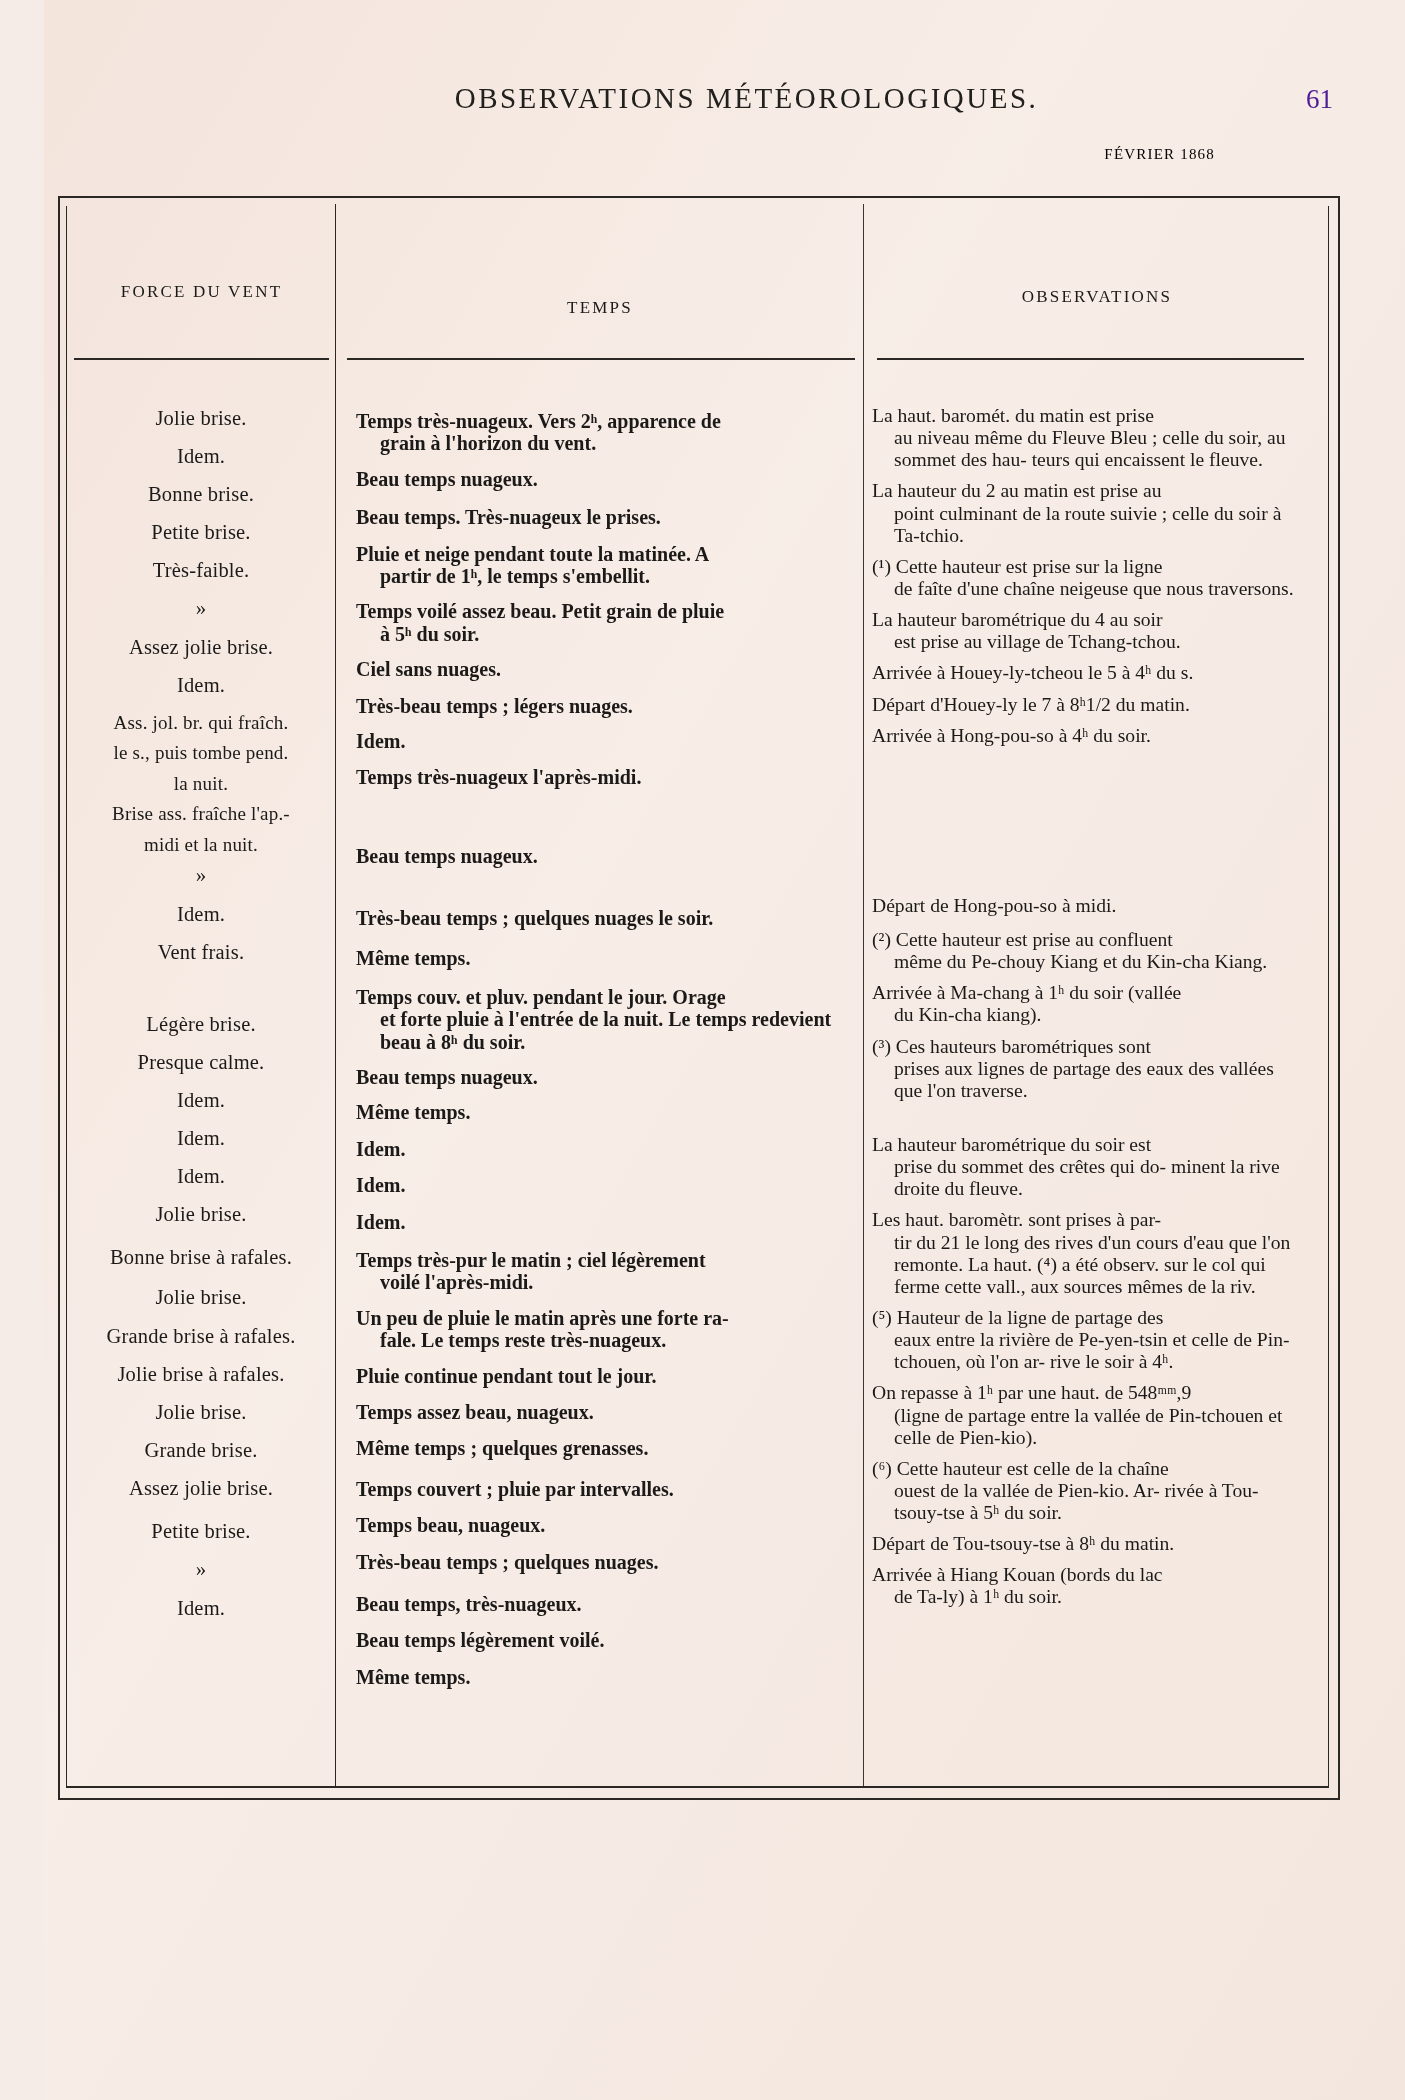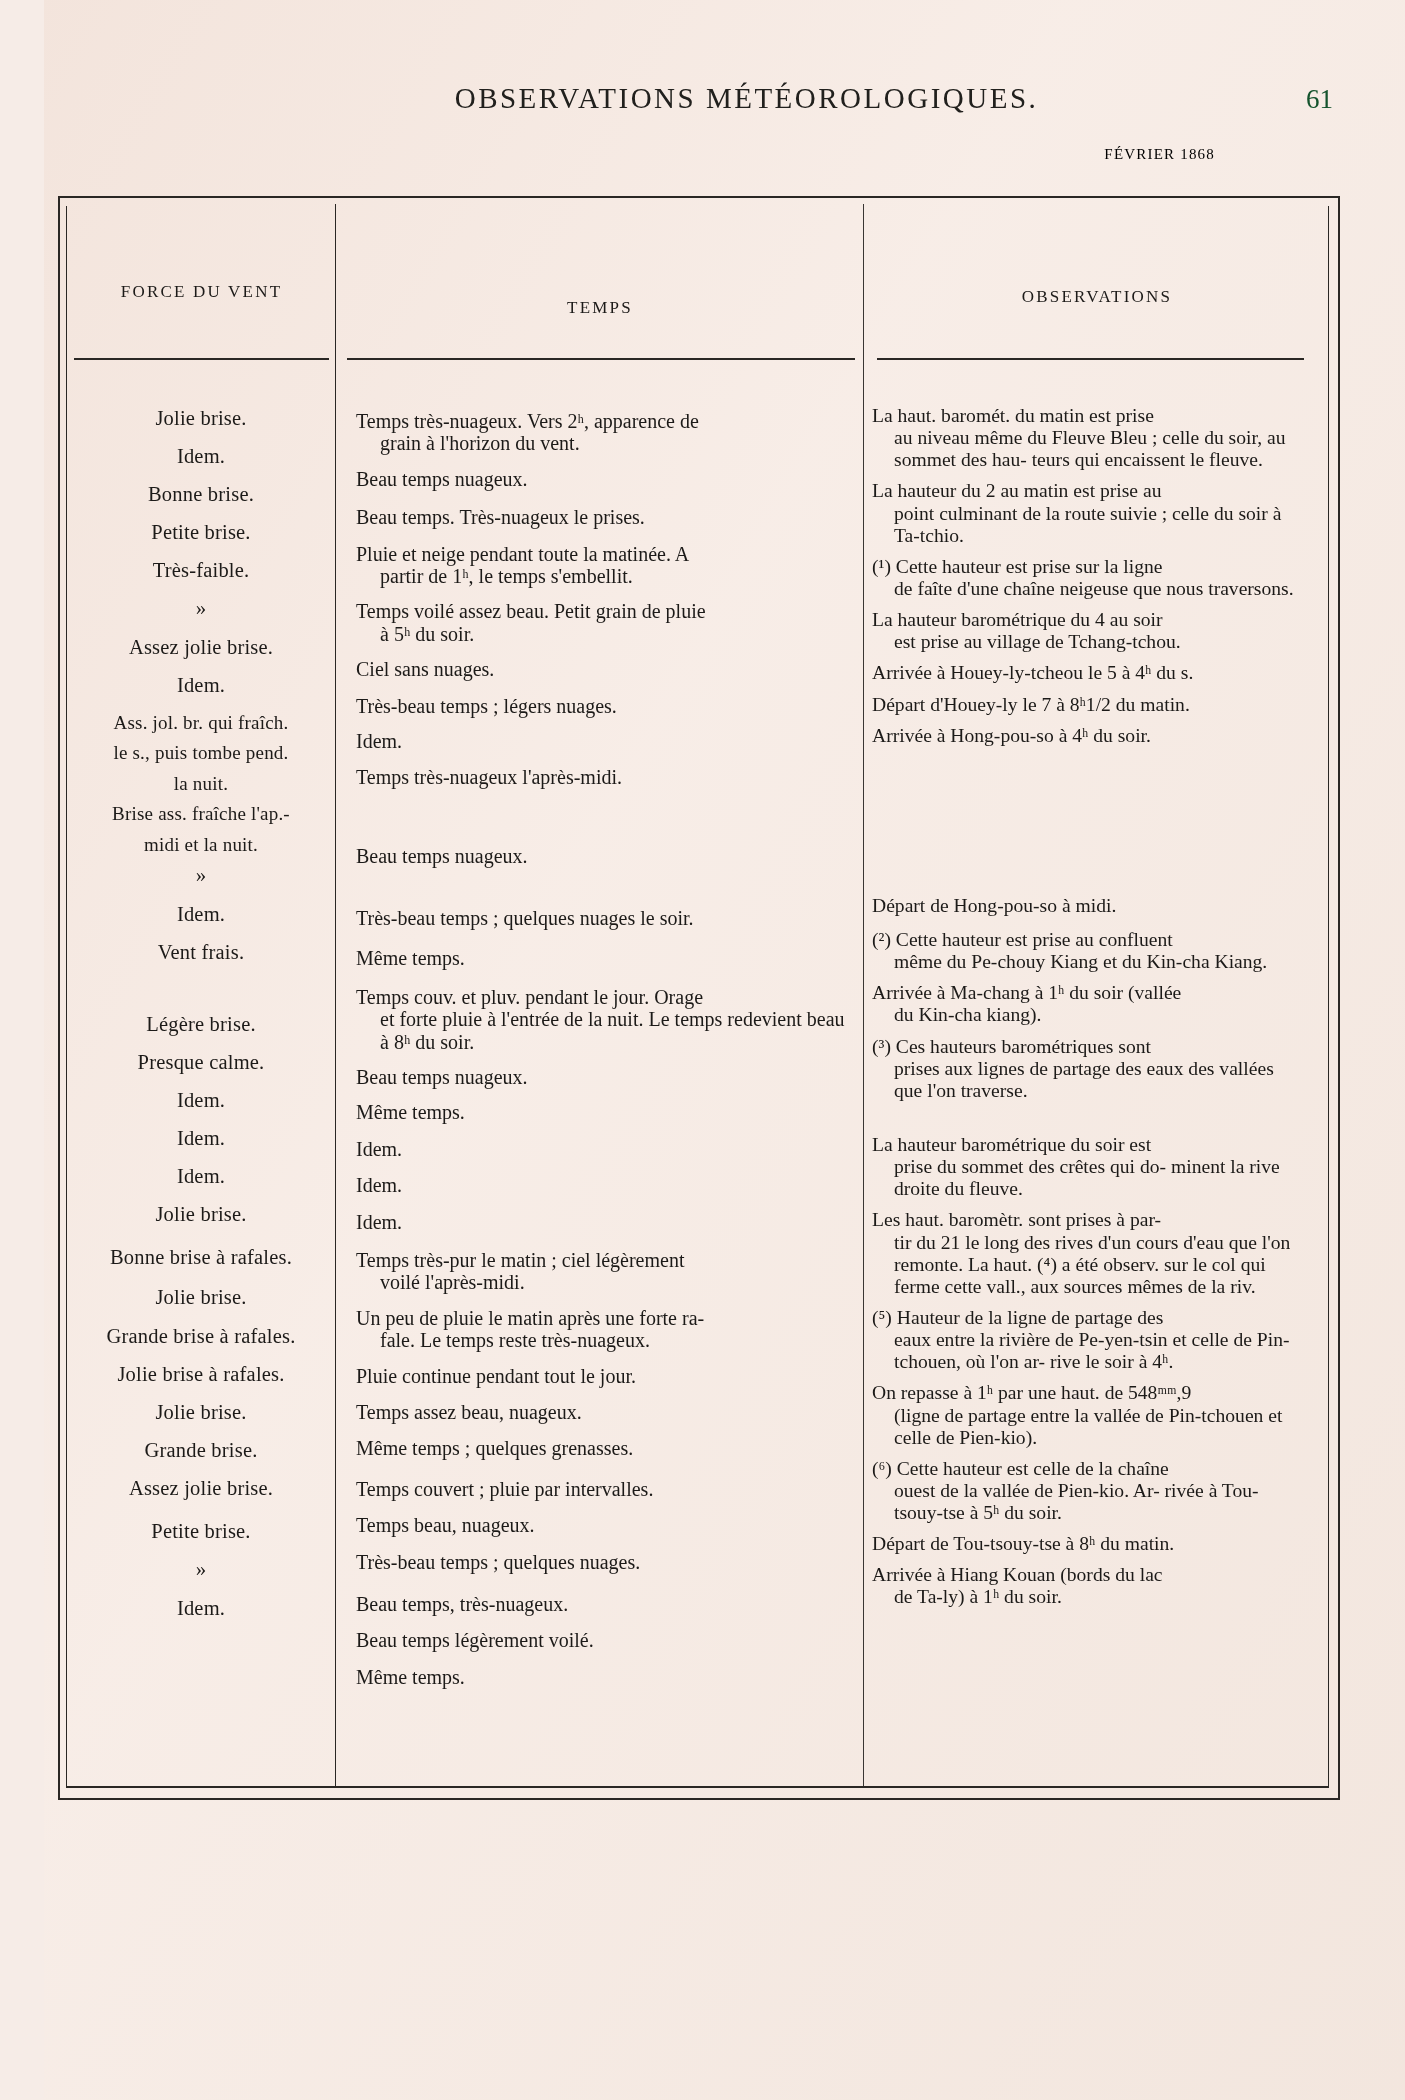--- a/index.html
+++ b/index.html
@@ -40,21 +40,21 @@
     letter-spacing: 2.5px;
     font-family: "Liberation Serif", serif;
     color: #21201d;
     white-space: nowrap;
   }
   .page-number {
     position: absolute;
     top: 84px;
     right: 72px;
     font-size: 27px;
-    color: #14532d;
+    color: #4c1d95;
   }
   .head-sub {
     position: absolute;
     top: 146px;
     right: 190px;
     font-size: 15px;
     letter-spacing: 1.2px;
     color: #000000;
   }
 
@@ -151,20 +151,21 @@
   .col-vent .row.guill {
     font-size: 21px;
   }
 
   .col-temps {
     left: 312px;
     top: 410px;
     width: 500px;
     font-size: 20px;
     line-height: 1.12;
+    font-weight: bold;
   }
   .col-temps .row {
     margin-bottom: 13px;
     text-indent: 0;
   }
   .col-temps .row .cont {
     display: block;
     padding-left: 24px;
   }
 

